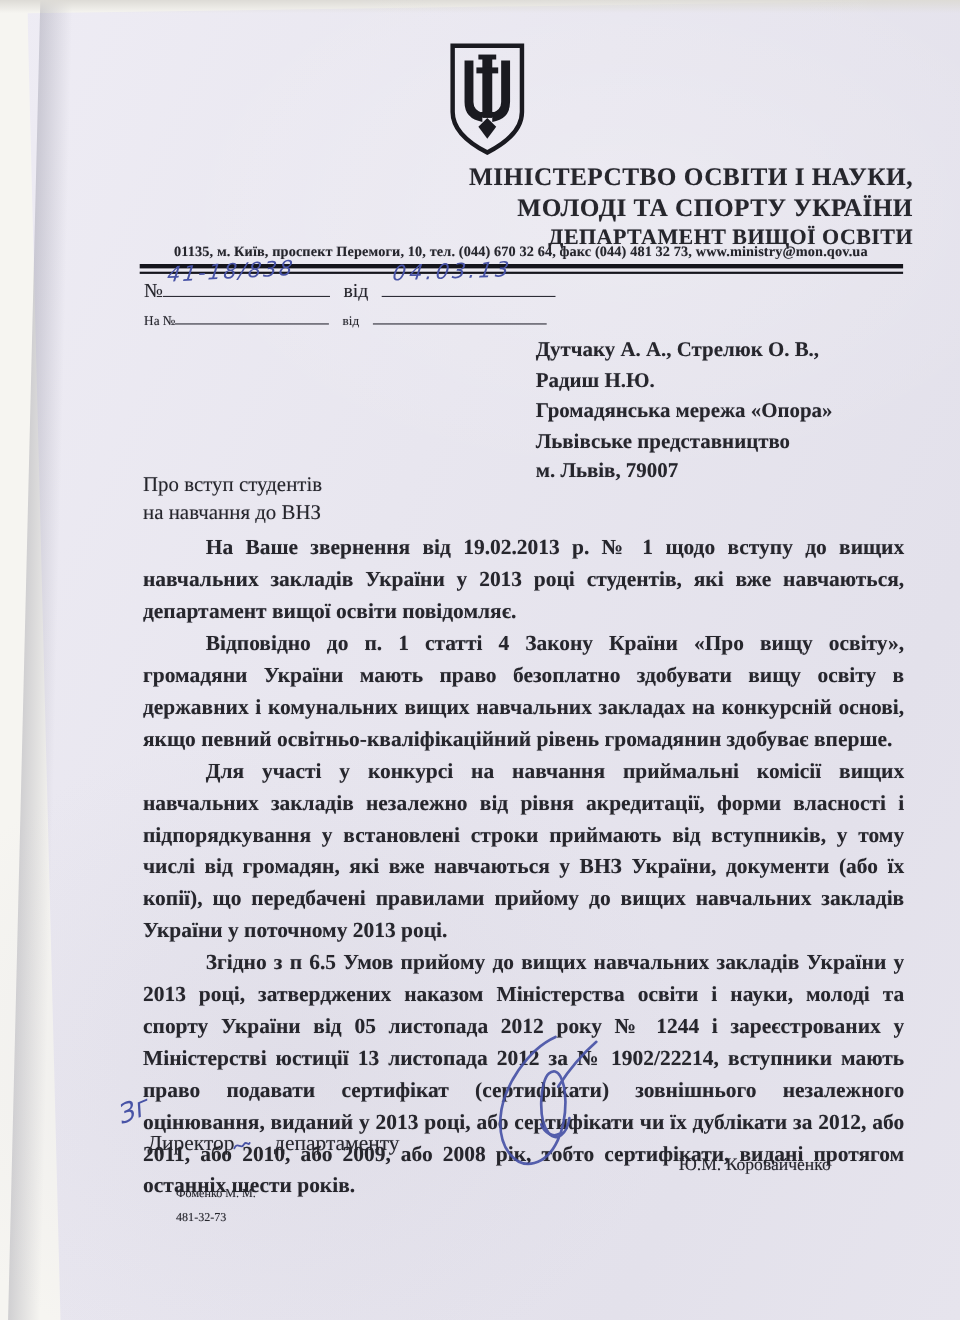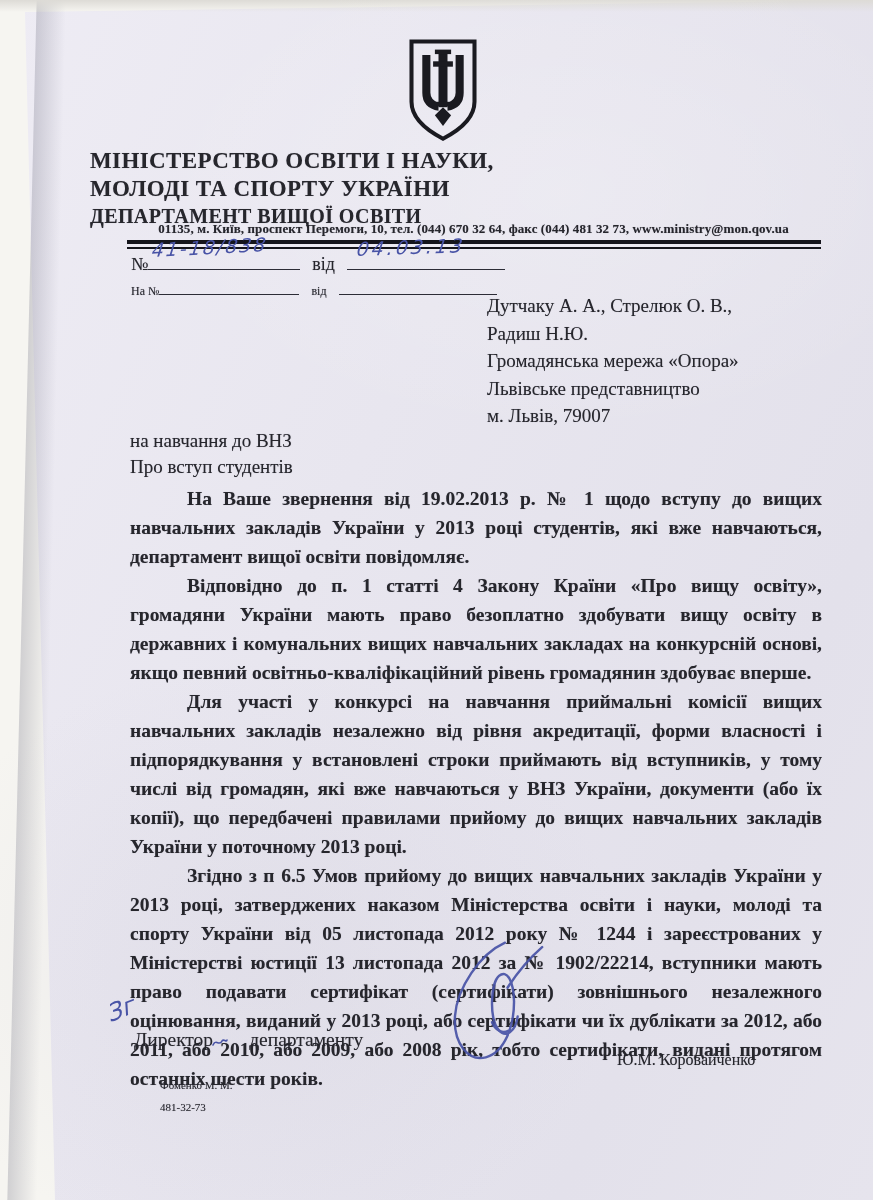--- a/index.html
+++ b/index.html
@@ -24,21 +24,21 @@
   }
   .sheen{
     position:absolute;inset:0;pointer-events:none;
     background:
       radial-gradient(700px 420px at 64% 16%,rgba(255,255,255,0.20),rgba(255,255,255,0) 60%),
       radial-gradient(600px 500px at 30% 80%,rgba(205,203,216,0.25),rgba(205,203,216,0) 60%);
   }
   .content{position:absolute;inset:0;text-shadow:0 0 0.8px rgba(40,40,60,0.35);}
   .emblem{position:absolute;left:398px;top:36px;width:90px;height:110px;}
   .hdr{
-    position:absolute;left:90px;top:147px;width:740px;text-align:left;
+    position:absolute;left:90px;top:147px;width:740px;text-align:right;
     font-weight:bold;line-height:1.2;letter-spacing:0.4px;
   }
   .hdr .l1,.hdr .l2{font-size:23px;}
   .hdr .l3{font-size:20px;margin-top:2px;}
   .addr{
     position:absolute;left:125px;top:221px;width:697px;text-align:center;
     font-weight:bold;font-size:13px;letter-spacing:0.1px;white-space:nowrap;
   }
   .rule-a{position:absolute;left:127px;top:240px;width:694px;border-top:4px solid #15151c;}
   .rule-b{position:absolute;left:127px;top:247px;width:694px;border-top:2px solid #15151c;}
@@ -49,21 +49,21 @@
     vertical-align:baseline;position:relative;
   }
   .w1{width:152px;} .w2{width:158px;} .w3{width:140px;} .w4{width:158px;}
   .pen{
     font-family:"DejaVu Sans", sans-serif;font-style:italic;color:#4853a6;
     text-shadow:none;
   }
   .pen-no{position:absolute;left:4px;top:-16px;font-size:19px;transform:rotate(-3deg) skewX(-10deg);letter-spacing:2px;white-space:nowrap;}
   .pen-date{position:absolute;left:10px;top:-16px;font-size:19px;transform:rotate(-2deg) skewX(-10deg);letter-spacing:3px;white-space:nowrap;}
   .gap{display:inline-block;width:12px;}
-  .recipient{position:absolute;left:487px;top:292px;font-size:19px;line-height:27.5px;}
+  .recipient{position:absolute;left:487px;top:305px;font-size:19px;line-height:27.5px;font-weight:bold;}
   .subject{position:absolute;left:130px;top:428px;font-size:19px;line-height:26px;}
   .bodytext{
     position:absolute;left:130px;top:484px;width:692px;
     font-size:19.5px;line-height:29px;text-align:justify;
   }
   .bodytext p{margin:0;text-indent:57px;font-weight:bold;}
   .sig-mark{
     position:absolute;left:108px;top:995px;font-size:24px;color:#4853a6;
     font-family:"DejaVu Sans", sans-serif;font-style:italic;
     transform:rotate(-22deg) skewX(-8deg);text-shadow:none;
@@ -121,22 +121,22 @@
 
     <div class="recipient">
       <div>Дутчаку А. А., Стрелюк О. В.,</div>
       <div>Радиш Н.Ю.</div>
       <div>Громадянська мережа «Опора»</div>
       <div>Львівське представництво</div>
       <div>м. Львів, 79007</div>
     </div>
 
     <div class="subject">
+      <div>Про вступ студентів</div>
       <div>на навчання до ВНЗ</div>
-      <div>Про вступ студентів</div>
     </div>
 
     <div class="bodytext">
       <p>На Ваше звернення від 19.02.2013 р. № 1 щодо вступу до вищих навчальних закладів України у 2013 році студентів, які вже навчаються, департамент вищої освіти повідомляє.</p>
       <p>Відповідно до п. 1 статті 4 Закону Країни «Про вищу освіту», громадяни України мають право безоплатно здобувати вищу освіту в державних і комунальних вищих навчальних закладах на конкурсній основі, якщо певний освітньо-кваліфікаційний рівень громадянин здобуває вперше.</p>
       <p>Для участі у конкурсі на навчання приймальні комісії вищих навчальних закладів незалежно від рівня акредитації, форми власності і підпорядкування у встановлені строки приймають від вступників, у тому числі від громадян, які вже навчаються у ВНЗ України, документи (або їх копії), що передбачені правилами прийому до вищих навчальних закладів України у поточному 2013 році.</p>
       <p>Згідно з п 6.5 Умов прийому до вищих навчальних закладів України у 2013 році, затверджених наказом Міністерства освіти і науки, молоді та спорту України від 05 листопада 2012 року № 1244 і зареєстрованих у Міністерстві юстиції 13 листопада 2012 за № 1902/22214, вступники мають право подавати сертифікат (сертифікати) зовнішнього незалежного оцінювання, виданий у 2013 році,  або сертифікати чи їх дублікати за 2012, або 2011, або 2010, або 2009, або 2008 рік, тобто сертифікати, видані протягом останніх шести років.</p>
     </div>
 
     <div class="sig-mark">Зг</div>

